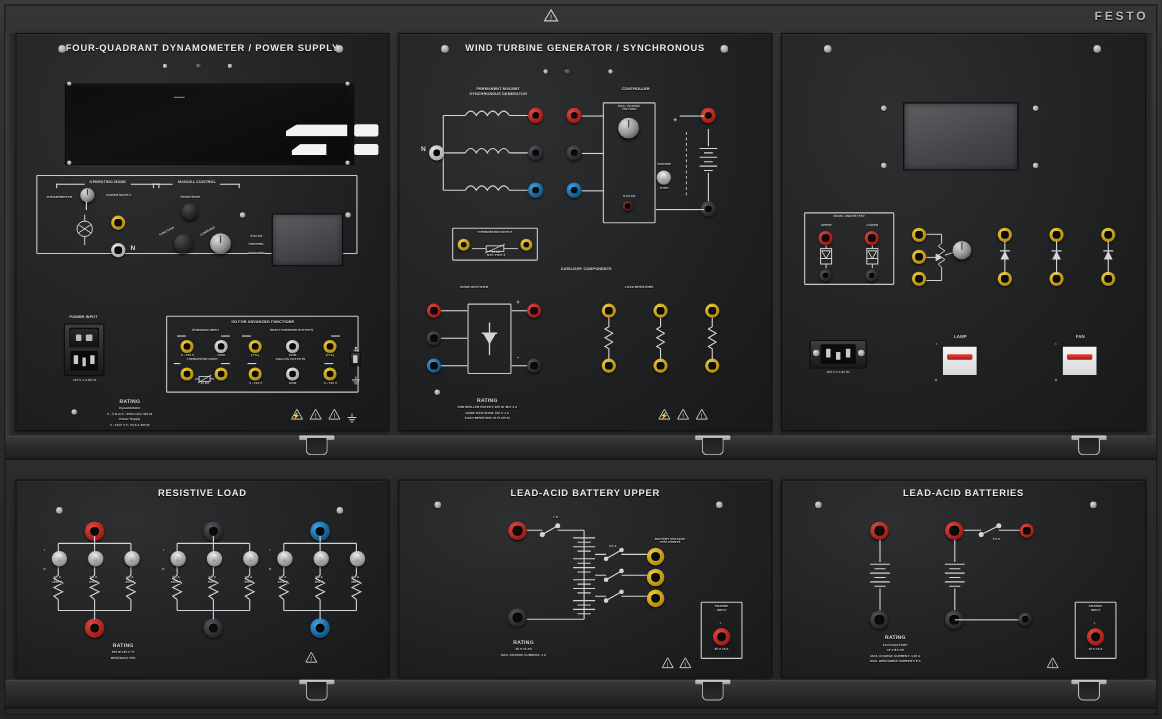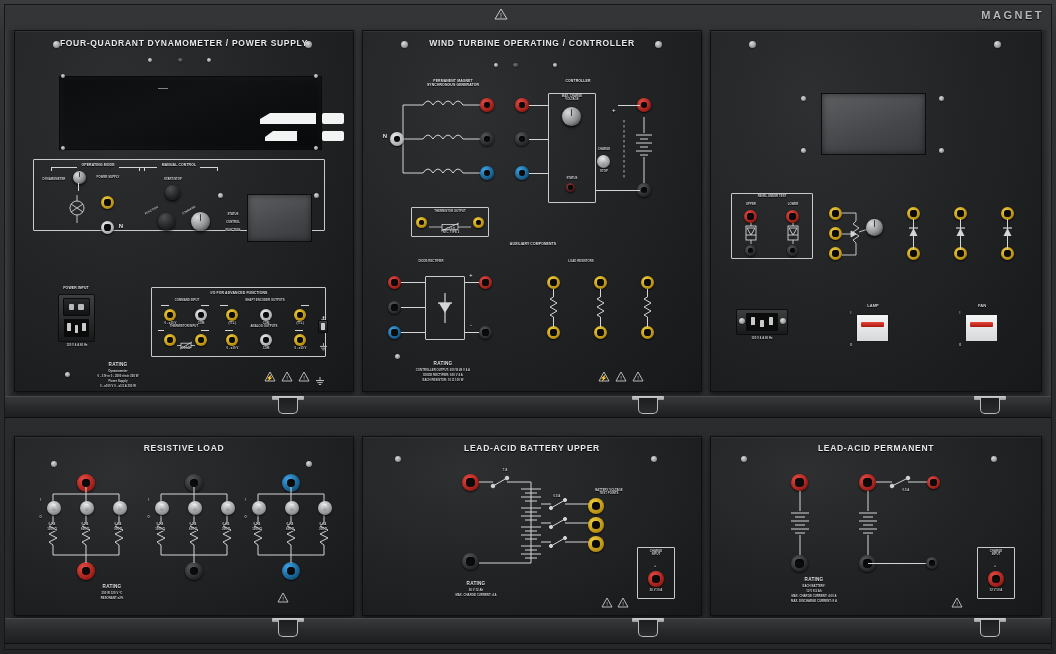--- a/index.html
+++ b/index.html
@@ -183,21 +183,21 @@
   .tri svg { display: block; }
   .resistor-zig { position: absolute; }
   .coil { position: absolute; }
 </style>
 </head>
 <body>
 
 <div class="rack">
   <div class="rack-frame"></div>
 
-  <div class="festo-logo">MAGNET</div>
+  <div class="festo-logo">FESTO</div>
 
   <div class="top-warn tri">
     <svg width="14" height="12" viewBox="0 0 14 12">
         <polygon points="7,1 13,11 1,11" fill="none" stroke="#c8c9ca" stroke-width="1"></polygon>
         <text x="7" y="10" font-size="7" fill="#c8c9ca" text-anchor="middle">!</text>
       </svg>
   </div>
 
   <div class="module" style="left:14px; top:30px; width:340px; height:362px;">
     <div class="module-title">FOUR-QUADRANT DYNAMOMETER / POWER SUPPLY</div>
@@ -380,21 +380,21 @@
       <svg width="10" height="9" viewBox="0 0 10 9">
           <line x1="5" y1="0" x2="5" y2="3" stroke="#c9cacb" stroke-width="0.9"></line>
           <line x1="1" y1="3.6" x2="9" y2="3.6" stroke="#c9cacb" stroke-width="1"></line>
           <line x1="2.4" y1="5.6" x2="7.6" y2="5.6" stroke="#c9cacb" stroke-width="0.9"></line>
           <line x1="3.8" y1="7.5" x2="6.2" y2="7.5" stroke="#c9cacb" stroke-width="0.9"></line>
         </svg>
     </div>
   </div>
 
   <div class="module" style="left:362px; top:30px; width:340px; height:362px;">
-    <div class="module-title">WIND TURBINE OPERATING / CONTROLLER</div>
+    <div class="module-title">WIND TURBINE GENERATOR / SYNCHRONOUS</div>
 
     <div class="screw" style="left:38px;top:10px;width:7px;height:7px;"></div>
     <div class="screw" style="left:292px;top:10px;width:7px;height:7px;"></div>
     <div class="screw" style="left:131px;top:32px;width:4px;height:4px;"></div>
     <div class="screw dark" style="left:150px;top:32px;width:6px;height:4px;"></div>
     <div class="screw" style="left:190px;top:32px;width:4px;height:4px;"></div>
 
     <div class="lbl sm" style="left:30px;top:48px;width:120px;">
       <span style="white-space:pre-line;">PERMANENT MAGNET
 SYNCHRONOUS GENERATOR</span>
@@ -890,21 +890,21 @@
     </div>
     <div class="tri" style="left:254px;top:160px;">
       <svg width="12" height="11" viewBox="0 0 12 11">
           <polygon points="6,1 11,10 1,10" fill="none" stroke="#c8c9ca" stroke-width="0.9"></polygon>
           <text x="6" y="9" font-size="6" fill="#c8c9ca" text-anchor="middle">!</text>
         </svg>
     </div>
   </div>
 
   <div class="module" style="left:710px; top:436px; width:332px; height:180px;">
-    <div class="module-title" style="top:6px;">LEAD-ACID PERMANENT</div>
+    <div class="module-title" style="top:6px;">LEAD-ACID BATTERIES</div>
 
     <div class="screw" style="left:30px;top:19px;width:6px;height:6px;"></div>
     <div class="screw" style="left:280px;top:19px;width:6px;height:6px;"></div>
 
     <div class="jack red" style="left:80px;top:37px;width:17px;height:17px;"></div>
     <div class="jack black" style="left:80px;top:118px;width:17px;height:17px;"></div>
     <div style="position:absolute;left:73px;top:54px;width:32px;height:64px;">
       <svg width="32" height="64" viewBox="0 0 32 64">
         <g stroke="#d4d5d6" stroke-width="1" fill="none">
           <line x1="16" y1="0" x2="16" y2="20"></line>

